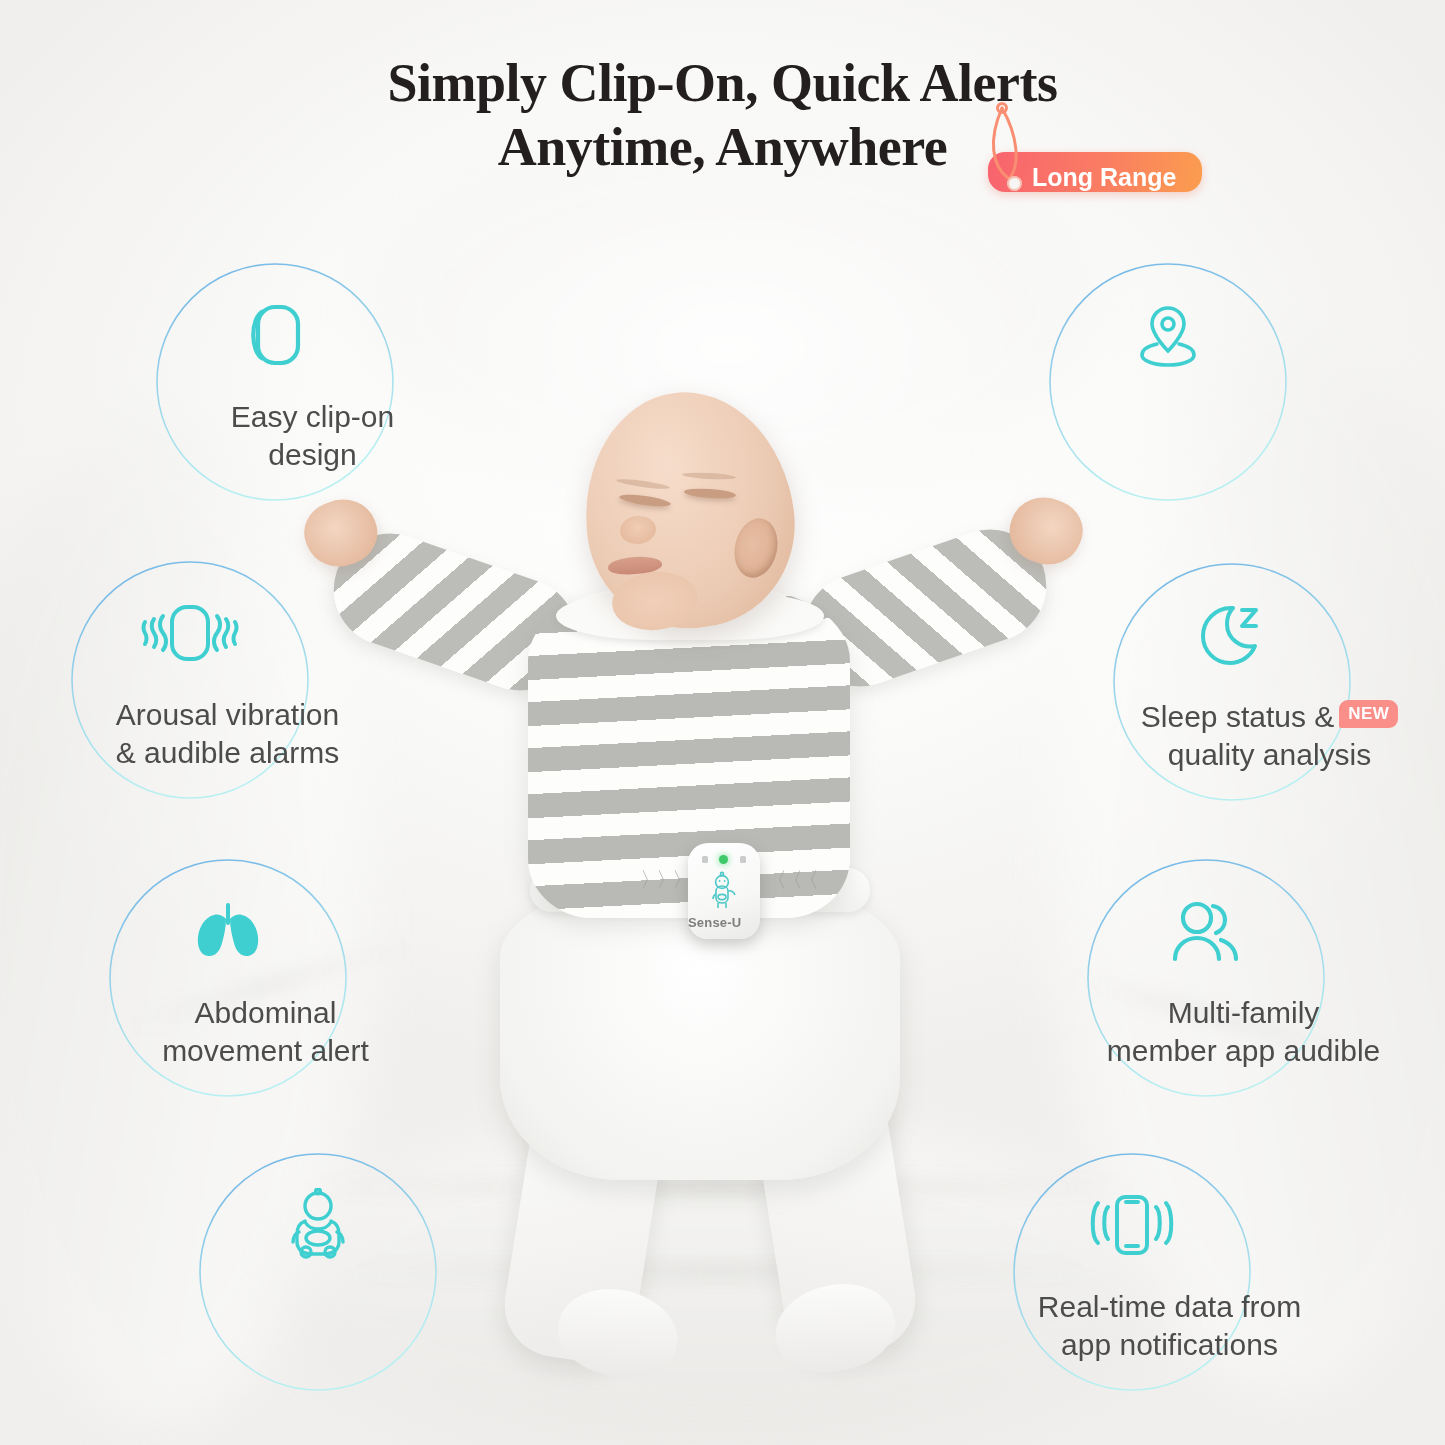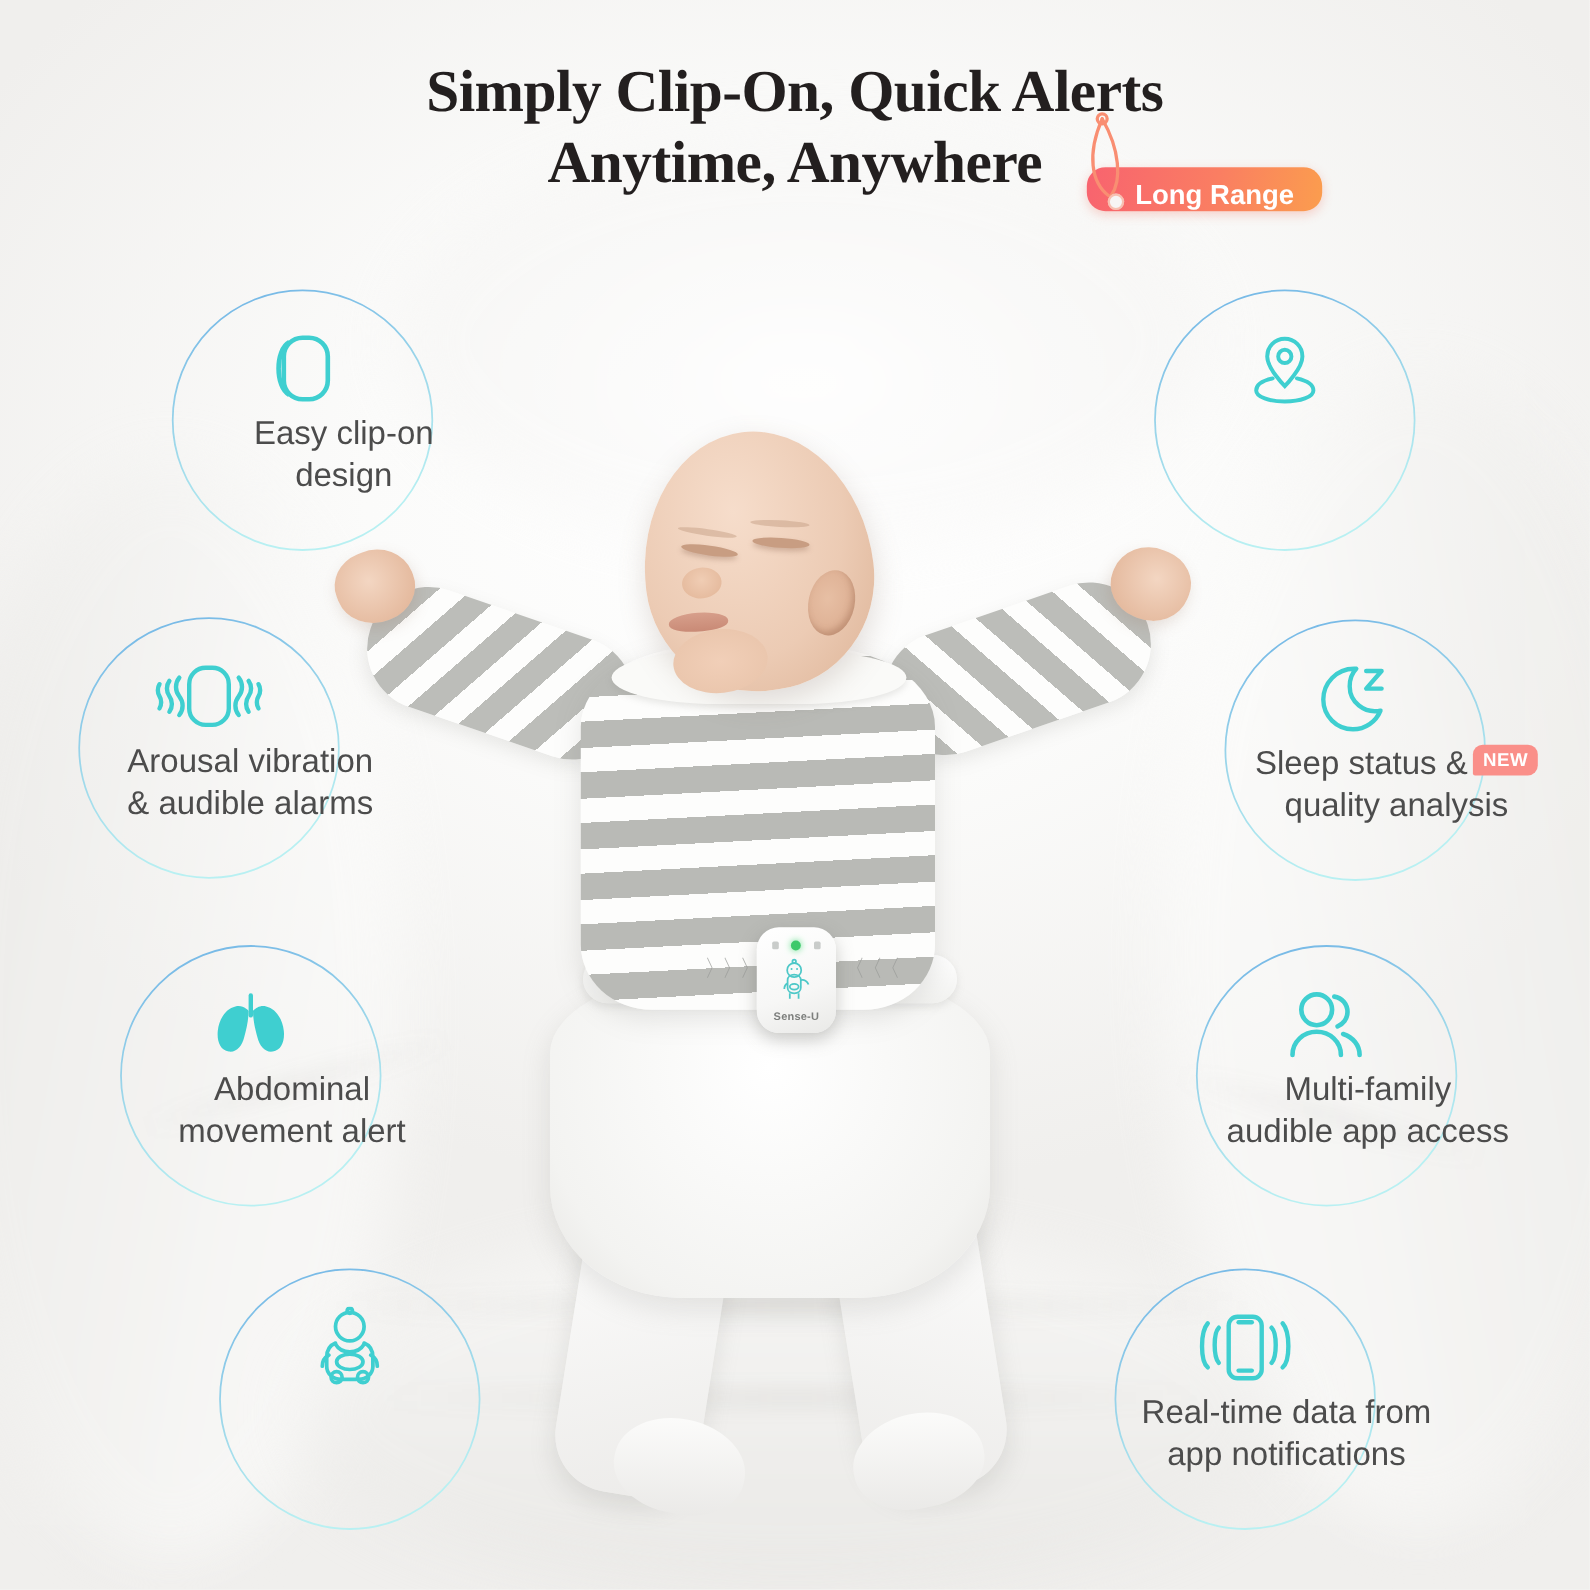--- a/index.html
+++ b/index.html
@@ -117,22 +117,22 @@
     border-radius:20px;
     background:linear-gradient(160deg,#ffffff 0%,#f7f7f6 60%,#e9e9e7 100%);
     box-shadow:0 6px 15px rgba(110,108,104,.35);
     z-index:4;
   }
   .dev-led{position:absolute;left:31px;top:12px;width:9px;height:9px;border-radius:50%;
     background:#3ec96b;box-shadow:0 0 7px #5fe08a;}
   .dev-dot{position:absolute;top:13px;width:6px;height:7px;border-radius:1.5px;background:#c9ccca;}
   .dev-dot.a{left:14px;} .dev-dot.b{left:52px;}
   .dev-logo{position:absolute;left:50%;top:28px;transform:translateX(-50%);}
-  .dev-name{position:absolute;left:0;right:0;bottom:9px;text-align:center;
-    font-size:10px;font-weight:700;color:#7d7f7d;letter-spacing:.2px;}
+  .dev-name{position:absolute;left:0;right:0;bottom:9px;text-align:left;
+    font-size:13px;font-weight:700;color:#7d7f7d;letter-spacing:.2px;}
   .chev{position:absolute;top:866px;color:#9a9c99;font-size:21px;letter-spacing:-5px;z-index:3;opacity:.75;}
   .chev.left{left:640px;} .chev.right{left:766px;}
 
   
   .title{
     position:absolute;left:0;right:0;top:52px;
     text-align:center;
     font-family:"Liberation Serif", serif;
     font-weight:700;
     font-size:54px;
@@ -165,21 +165,21 @@
     position:absolute;left:0;top:0;
     width:240px;height:240px;border-radius:50%;
     pointer-events:none;
   }
   .feat-inner{
     position:absolute;left:0;top:0;width:240px;height:240px;
     display:flex;flex-direction:column;align-items:center;
   }
   .icon{height:74px;display:flex;align-items:center;justify-content:center;margin-top:36px;}
   .label{
-    margin-top:4px;
+    margin-top:26px;
     width:330px;
     text-align:center;
     font-size:30px;
     line-height:1.26;
     color:#4c4c4c;
     font-family:"Liberation Sans", sans-serif;
     white-space:pre-line;
   }
   .label .badge{
     display:inline-block;
@@ -408,21 +408,21 @@
     <div class="feat-inner">
       <div class="icon">
         <svg width="74" height="64" viewBox="0 0 74 64" fill="none" stroke="#3fcfd0" stroke-width="4.2" stroke-linecap="round">
           <circle cx="28" cy="19" r="14"></circle>
           <path d="M6 60c0-12 10-21 22-21s22 9 22 21"></path>
           <path d="M44 7c7 1 12 7 12 14 0 6-4 11-9 13"></path>
           <path d="M52 41c9 3 15 10 15 19"></path>
         </svg>
       </div>
       <div class="label">Multi-family
-audible app access</div>
+member app audible</div>
     </div>
   </div>
 
   <div class="feat" id="feat-realtime">
     <svg class="ring" viewBox="0 0 240 240">
       <circle cx="120" cy="120" r="118" fill="none" stroke="url(#g1)" stroke-width="1.6"></circle>
     </svg>
     <div class="feat-inner">
       <div class="icon">
         <svg width="96" height="64" viewBox="0 0 96 64" fill="none" stroke="#3fcfd0" stroke-width="4" stroke-linecap="round" stroke-linejoin="round">

